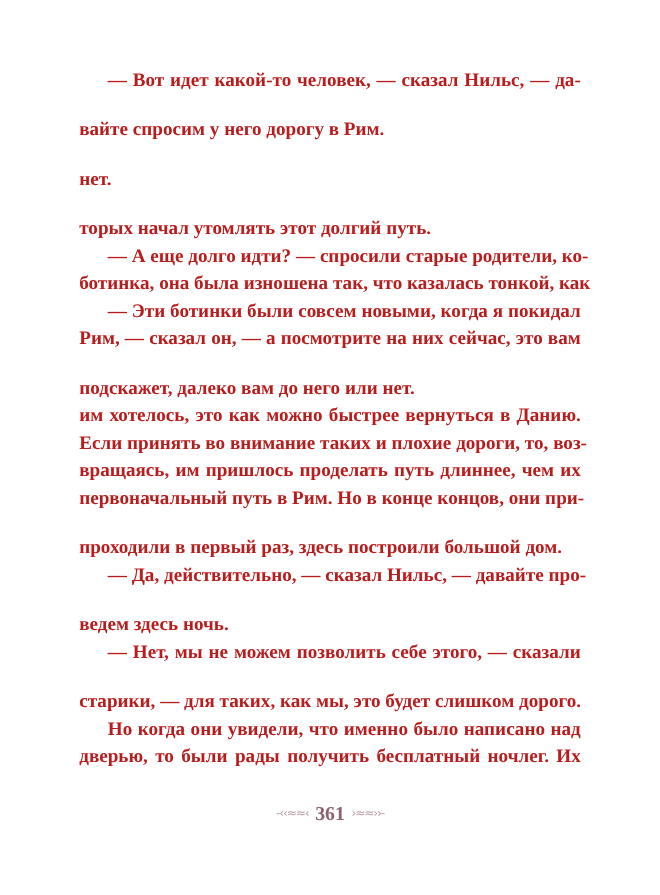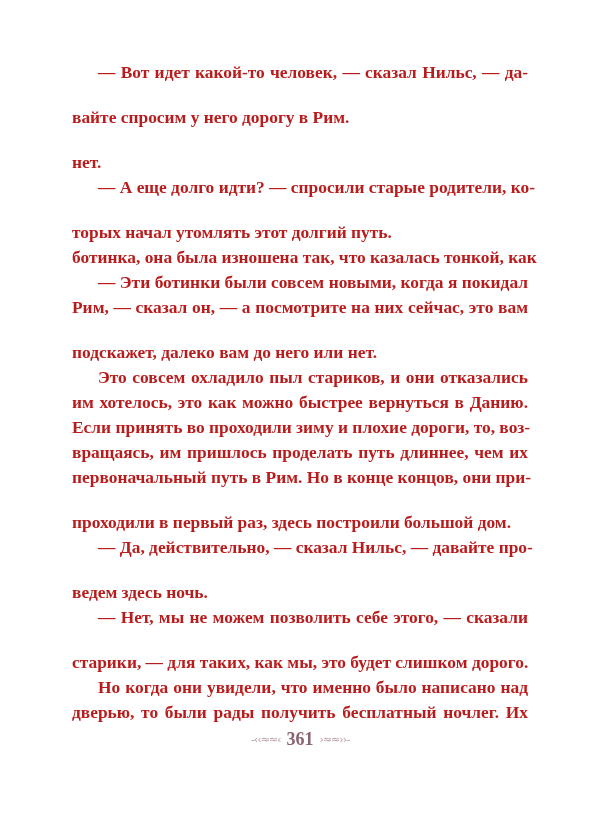--- a/index.html
+++ b/index.html
@@ -63,29 +63,28 @@
       color: #8a6272;
     }
   </style>
 </head>
 <body>
 
 <div class="page" id="page-text">
     <span class="line indent">— Вот идет какой-то человек, — сказал Нильс, — да-</span>
     <span class="line last">вайте спросим у него дорогу в Рим.</span>
     <span class="line last">нет.</span>
+    <span class="line last">торых начал утомлять этот долгий путь.</span>
     <span class="line indent">— А еще долго идти? — спросили старые родители, ко-</span>
-    <span class="line last">торых начал утомлять этот долгий путь.</span>
     <span class="line">ботинка, она была изношена так, что казалась тонкой, как</span>
     <span class="line indent">— Эти ботинки были совсем новыми, когда я покидал</span>
     <span class="line">Рим, — сказал он, — а посмотрите на них сейчас, это вам</span>
     <span class="line last">подскажет, далеко вам до него или нет.</span>
-    <span class="line indent">Это совсем охладило пыл стариков, и они отказались</span>
     <span class="line">им хотелось, это как можно быстрее вернуться в Данию.</span>
-    <span class="line">Если принять во проходили зиму и плохие дороги, то, воз-</span>
+    <span class="line">Если принять во внимание таких и плохие дороги, то, воз-</span>
     <span class="line">вращаясь, им пришлось проделать путь длиннее, чем их</span>
     <span class="line">первоначальный путь в Рим. Но в конце концов, они при-</span>
     <span class="line last">проходили в первый раз, здесь построили большой дом.</span>
     <span class="line indent">— Да, действительно, — сказал Нильс, — давайте про-</span>
     <span class="line last">ведем здесь ночь.</span>
     <span class="line indent">— Нет, мы не можем позволить себе этого, — сказали</span>
     <span class="line last">старики, — для таких, как мы, это будет слишком дорого.</span>
     <span class="line indent">Но когда они увидели, что именно было написано над</span>
     <span class="line">дверью, то были рады получить бесплатный ночлег. Их</span>
   </div>

